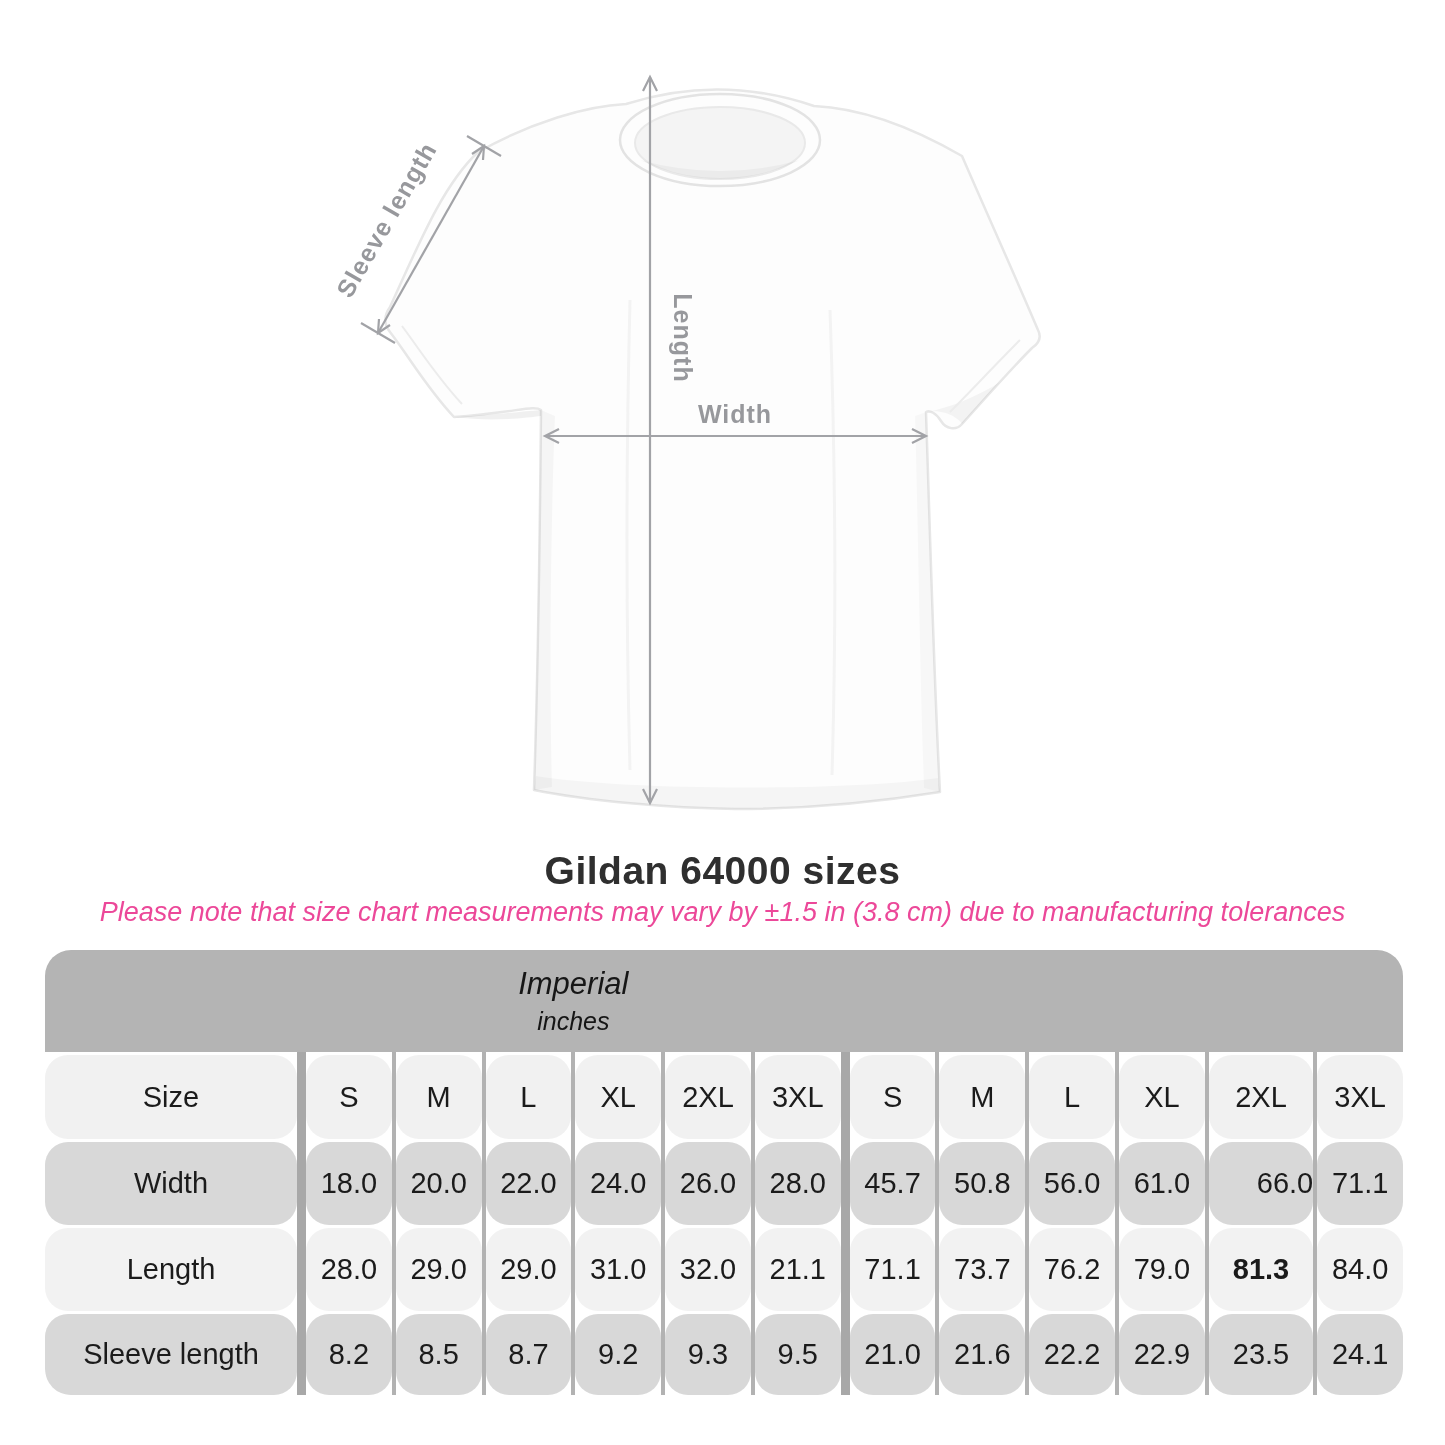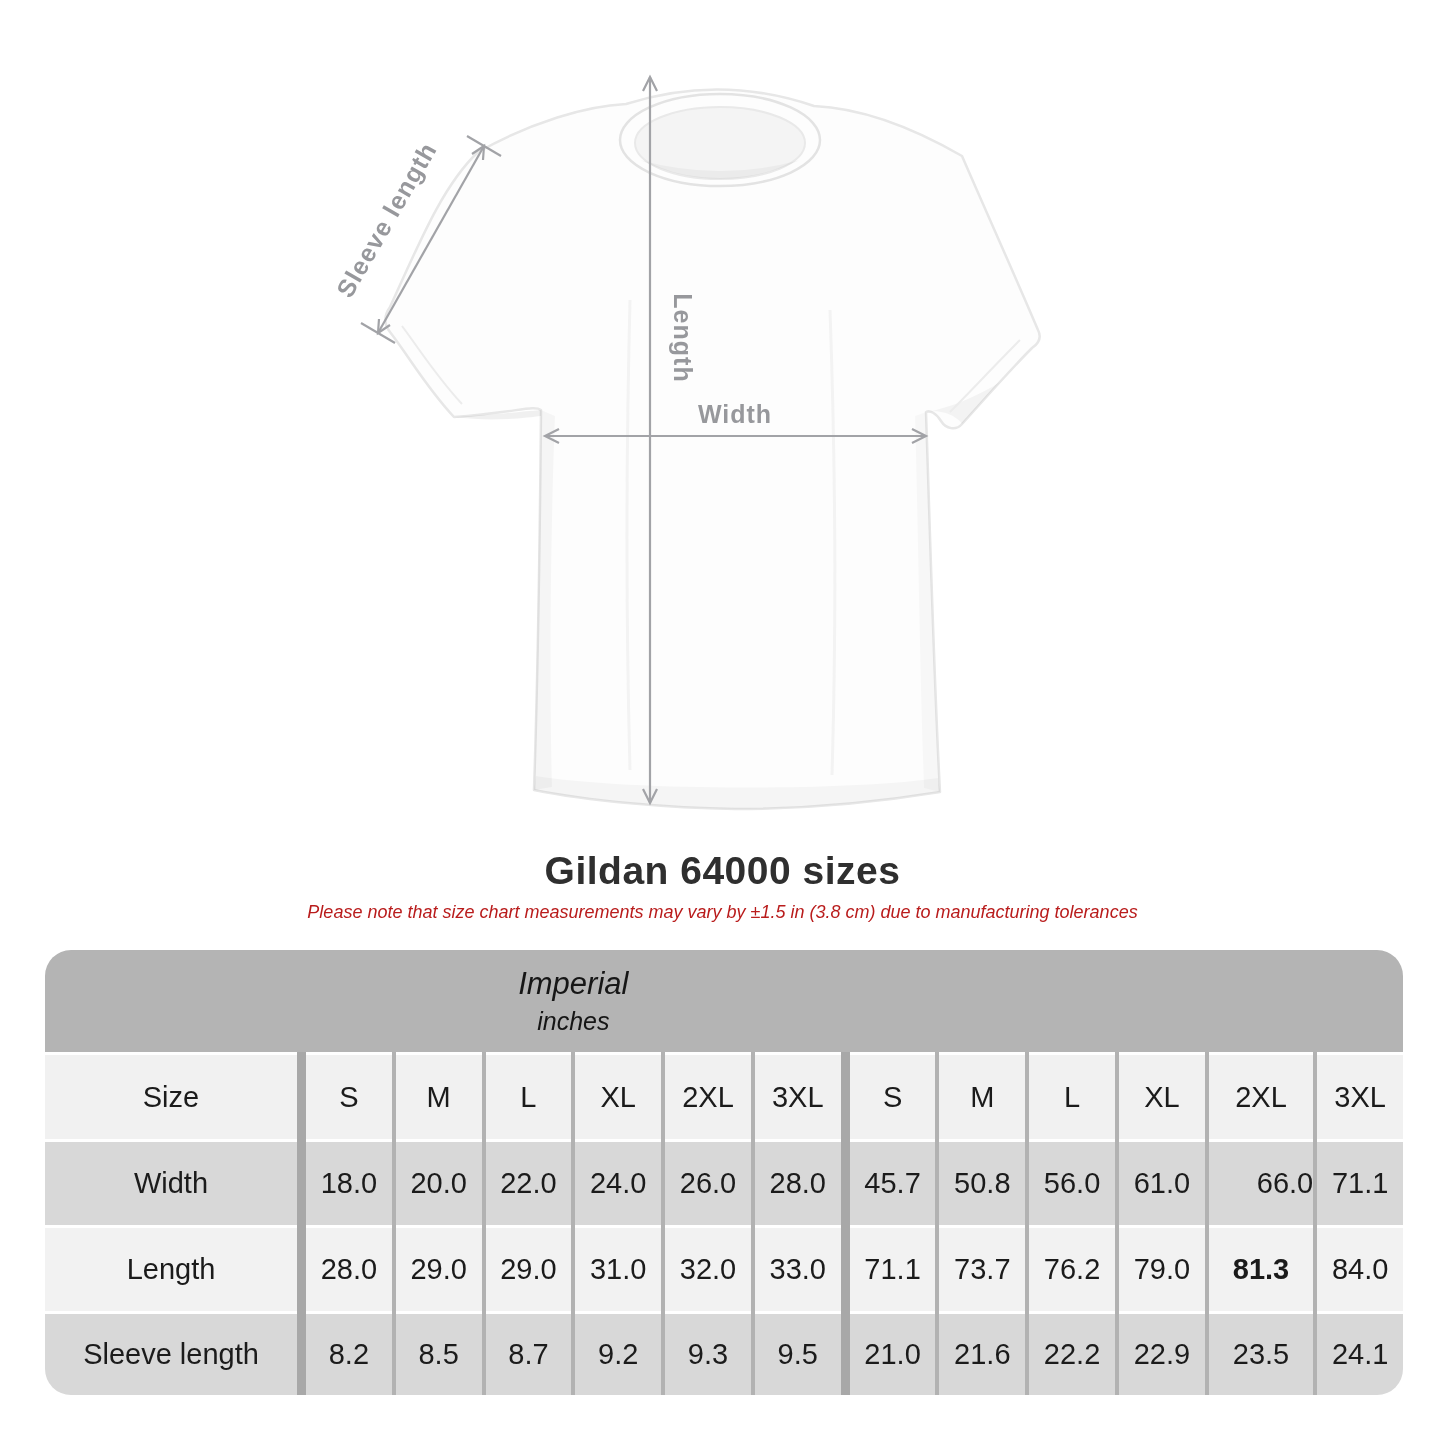--- a/index.html
+++ b/index.html
@@ -5,37 +5,37 @@
   html,body{margin:0;padding:0;background:#ffffff;}
   .page{
     position:relative;width:1445px;height:1445px;background:#ffffff;overflow:hidden;
     font-family:"Liberation Sans","DejaVu Sans",sans-serif;color:#1b1b1b;
   }
   
   .figure{position:absolute;left:330px;top:60px;width:740px;height:760px;}
   
   .title-block{position:absolute;left:0;top:848px;width:1445px;text-align:center;}
   .title{font-size:39px;font-weight:bold;color:#2f2f2f;line-height:46px;letter-spacing:.5px;}
-  .subtitle{font-size:18px;font-style:italic;color:#b91c1c;line-height:30px;margin-top:3px;}
+  .subtitle{font-size:27px;font-style:italic;color:#ec4899;line-height:30px;margin-top:3px;}
   
   .size-table{
     position:absolute;left:45px;top:950px;width:1358px;height:445px;
     display:grid;border-radius:26px;overflow:hidden;
     grid-template-columns:252px 9px 1fr 4px 1fr 4px 1fr 4px 1fr 4px 1fr 4px 1fr 9px 1fr 4px 1fr 4px 1fr 4px 1fr 4px 1fr 4px 1fr;
     grid-template-rows:102px 3px 84px 3px 83px 3px 83px 3px 81px;
   }
   .band{grid-column:1/26;grid-row:1;background:#b4b4b4;}
   .ghead{grid-row:1;display:flex;flex-direction:column;align-items:center;justify-content:center;
          font-style:italic;color:#161616;z-index:2;gap:5px;}
   .ghead .gname{font-size:31px;}
   .ghead .gunit{font-size:25px;}
   .vdiv{z-index:1;}
   .vdiv.thick{background:#a8a8a8;}
   .vdiv.thin{background:#b2b2b2;}
-  .c{display:flex;align-items:center;justify-content:center;font-size:29px;color:#1b1b1b;z-index:2;}
+  .c{display:flex;align-items:center;justify-content:center;font-size:29px;color:#1b1b1b;z-index:2;border-radius:23px;}
   .bg-a{background:#f1f1f1;}
   .bg-b{background:#d8d8d8;}
   .bg-c{background:#f2f2f2;}
   .dim-label{font-weight:bold;fill:#97989c;font-size:25px;letter-spacing:1px;
              font-family:"Liberation Sans","DejaVu Sans",sans-serif;}
   .dim-stroke{stroke:#a2a3a7;stroke-width:2.2;fill:none;}
 </style>
 </head>
 <body>
 
@@ -153,21 +153,21 @@
       <div class="c bg-b" style="grid-area: 5 / 19;">56.0</div>
       <div class="c bg-b" style="grid-area: 5 / 21;">61.0</div>
       <div class="c bg-b" style="grid-area: 5 / 23; padding-left: 48px;">66.0</div>
       <div class="c bg-b" style="grid-area: 5 / 25;">71.1</div>
       <div class="c bg-c" style="grid-area: 7 / 1;">Length</div>
       <div class="c bg-c" style="grid-area: 7 / 3;">28.0</div>
       <div class="c bg-c" style="grid-area: 7 / 5;">29.0</div>
       <div class="c bg-c" style="grid-area: 7 / 7;">29.0</div>
       <div class="c bg-c" style="grid-area: 7 / 9;">31.0</div>
       <div class="c bg-c" style="grid-area: 7 / 11;">32.0</div>
-      <div class="c bg-c" style="grid-area: 7 / 13;">33.0</div>
+      <div class="c bg-c" style="grid-area: 7 / 13;">21.1</div>
       <div class="c bg-c" style="grid-area: 7 / 15;">71.1</div>
       <div class="c bg-c" style="grid-area: 7 / 17;">73.7</div>
       <div class="c bg-c" style="grid-area: 7 / 19;">76.2</div>
       <div class="c bg-c" style="grid-area: 7 / 21;">79.0</div>
       <div class="c bg-c" style="grid-area: 7 / 23; font-weight: bold;">81.3</div>
       <div class="c bg-c" style="grid-area: 7 / 25;">84.0</div>
       <div class="c bg-b" style="grid-area: 9 / 1;">Sleeve length</div>
       <div class="c bg-b" style="grid-area: 9 / 3;">8.2</div>
       <div class="c bg-b" style="grid-area: 9 / 5;">8.5</div>
       <div class="c bg-b" style="grid-area: 9 / 7;">8.7</div>

